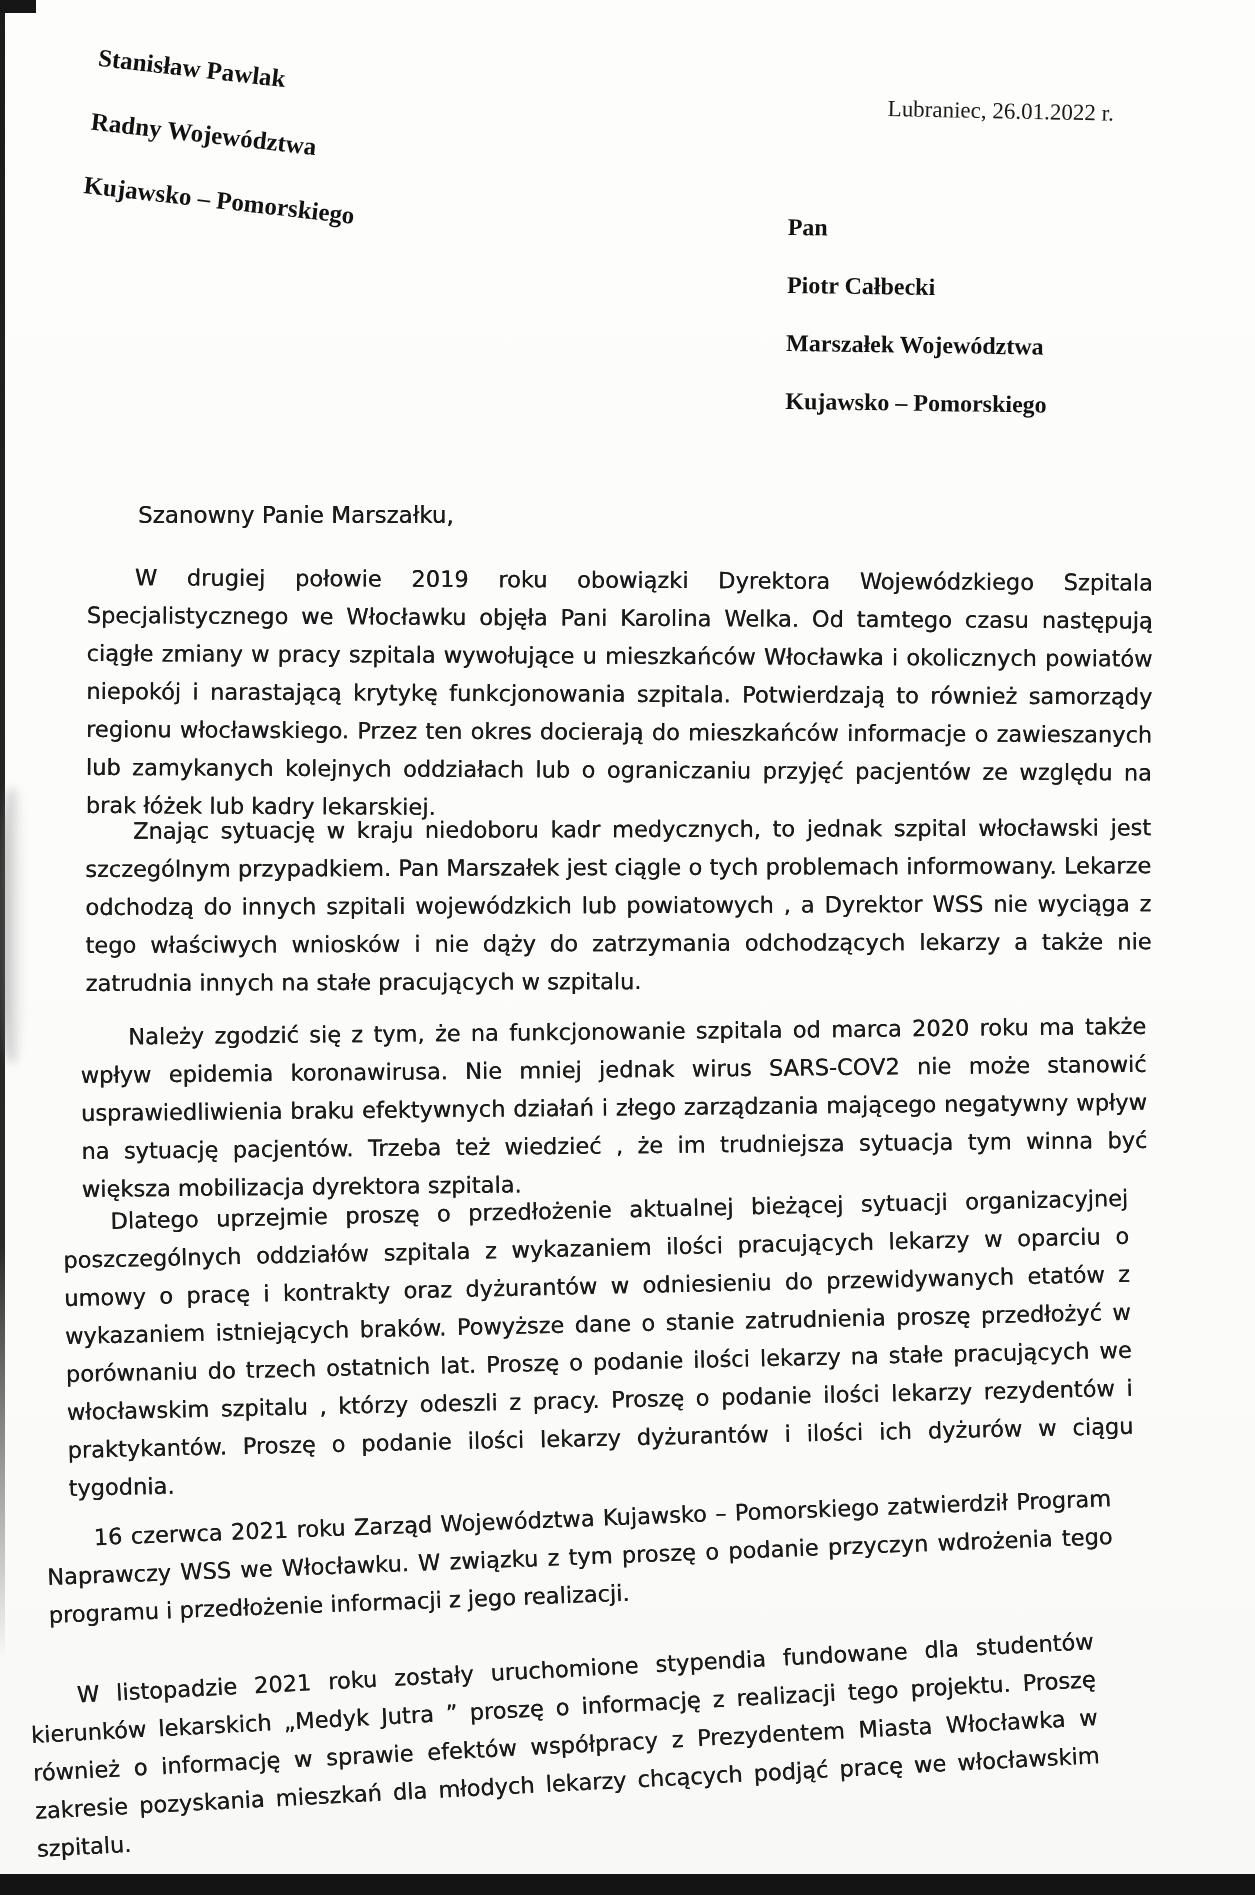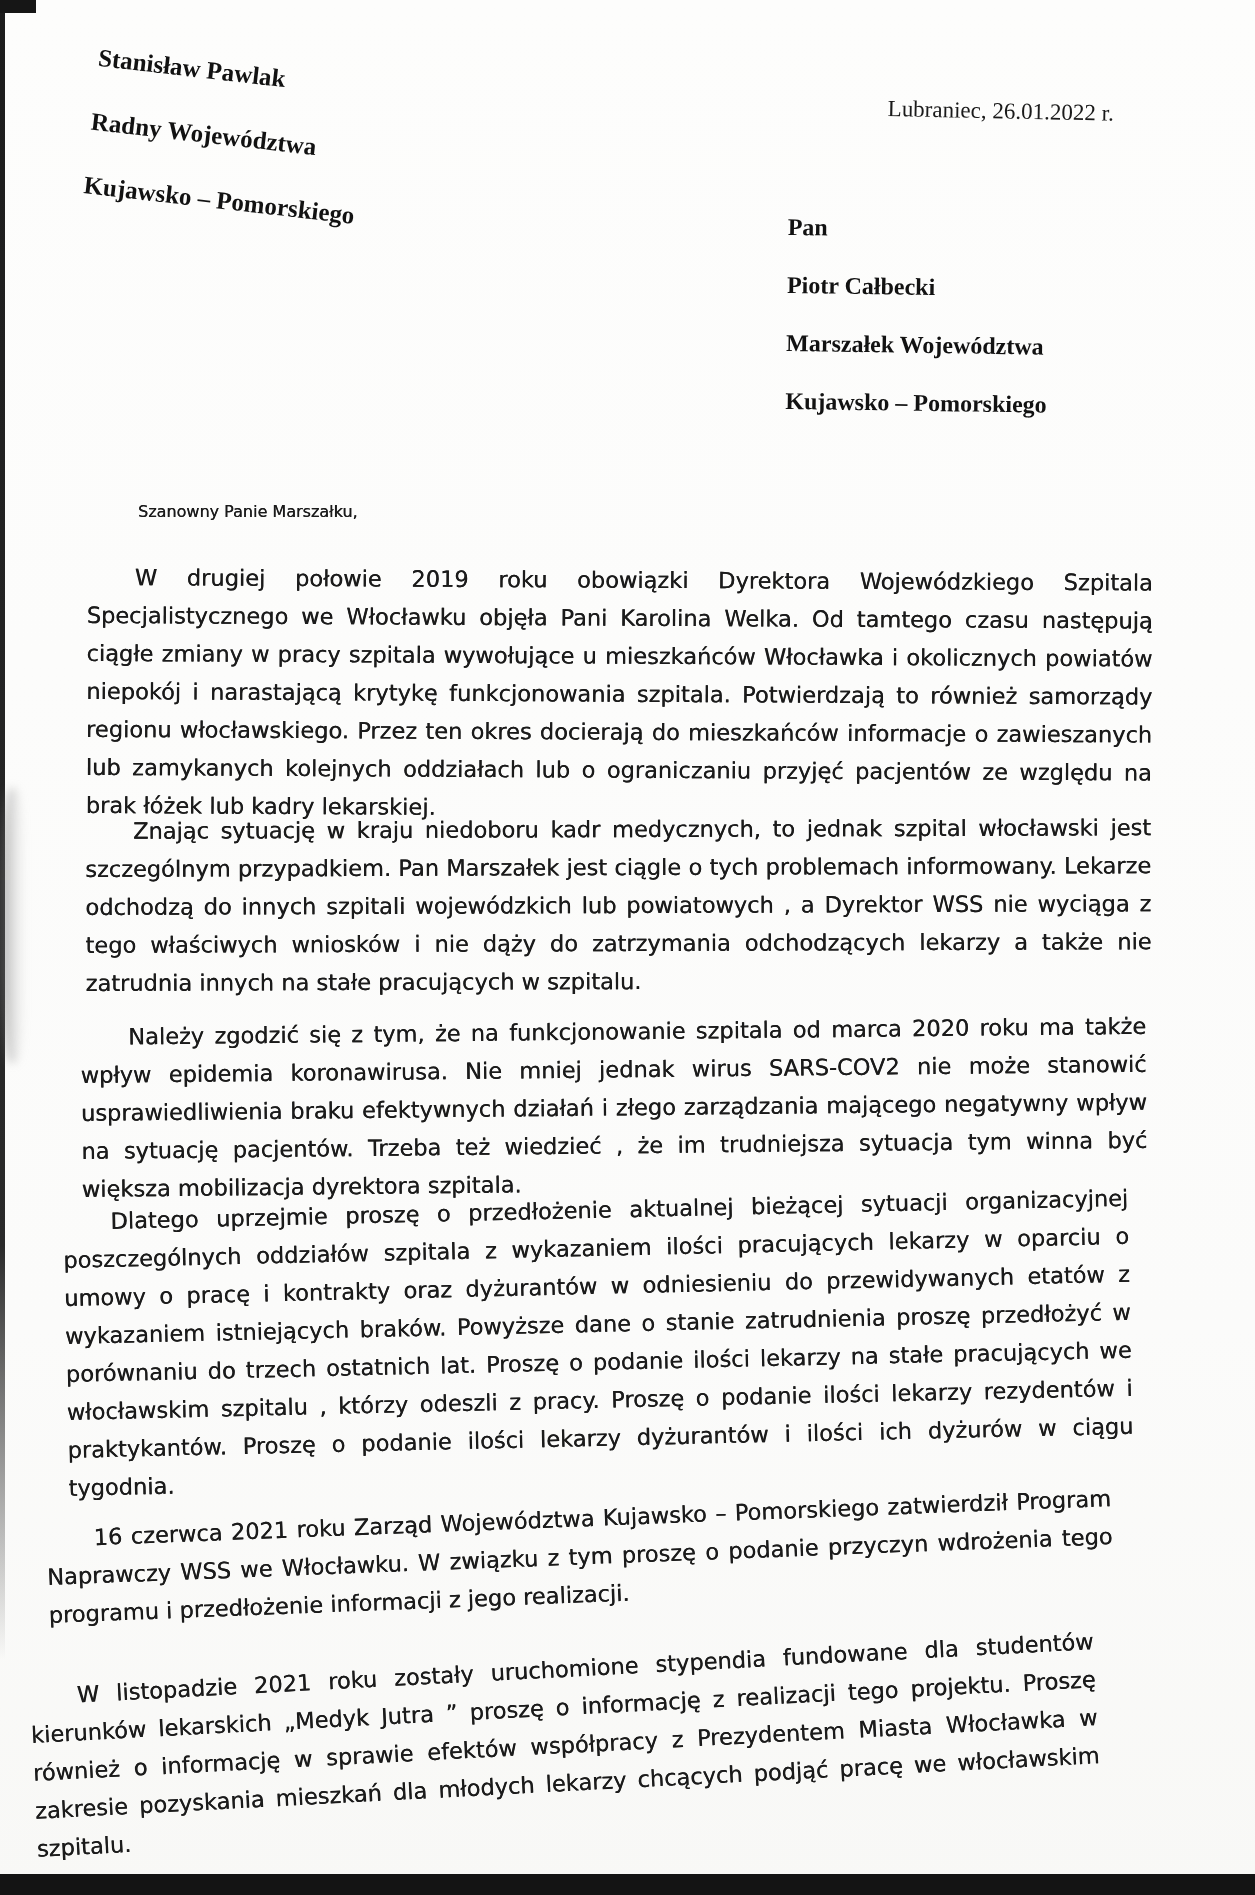--- a/index.html
+++ b/index.html
@@ -48,21 +48,21 @@
     position: absolute; top: 214px; left: 788px;
     font-family: "Liberation Serif", serif; font-weight: bold;
     font-size: 24px; color: #121212;
     transform: rotate(0.8deg); transform-origin: left top;
   }
   .recipient-line { margin-bottom: 31px; white-space: nowrap; }
 
   
   .salutation {
     position: absolute; top: 502px; left: 138px;
-    font-size: 16px; color: #1b1b1b;
+    font-size: 23px; color: #1b1b1b;
     text-shadow: 0.3px 0 0 #1b1b1b;
     white-space: nowrap;
   }
   .para {
     position: absolute;
     width: 1066px;
     text-align: justify;
     text-indent: 48px;
     font-size: 22.5px; line-height: 38px;
     color: #1b1b1b;

